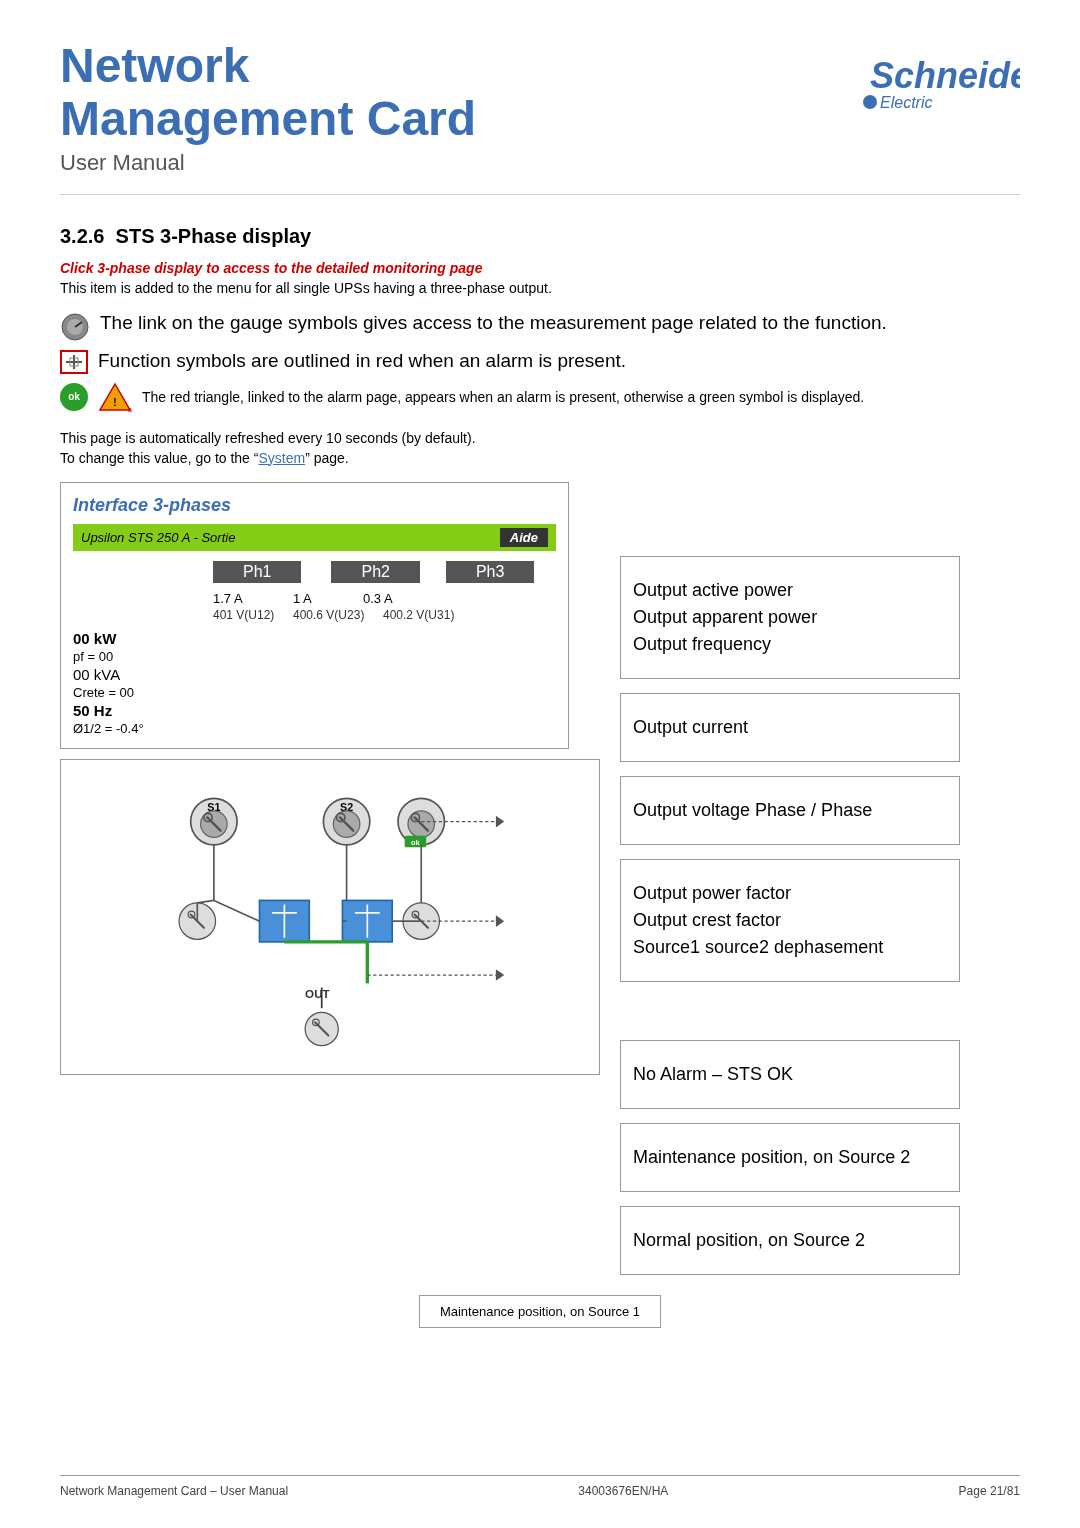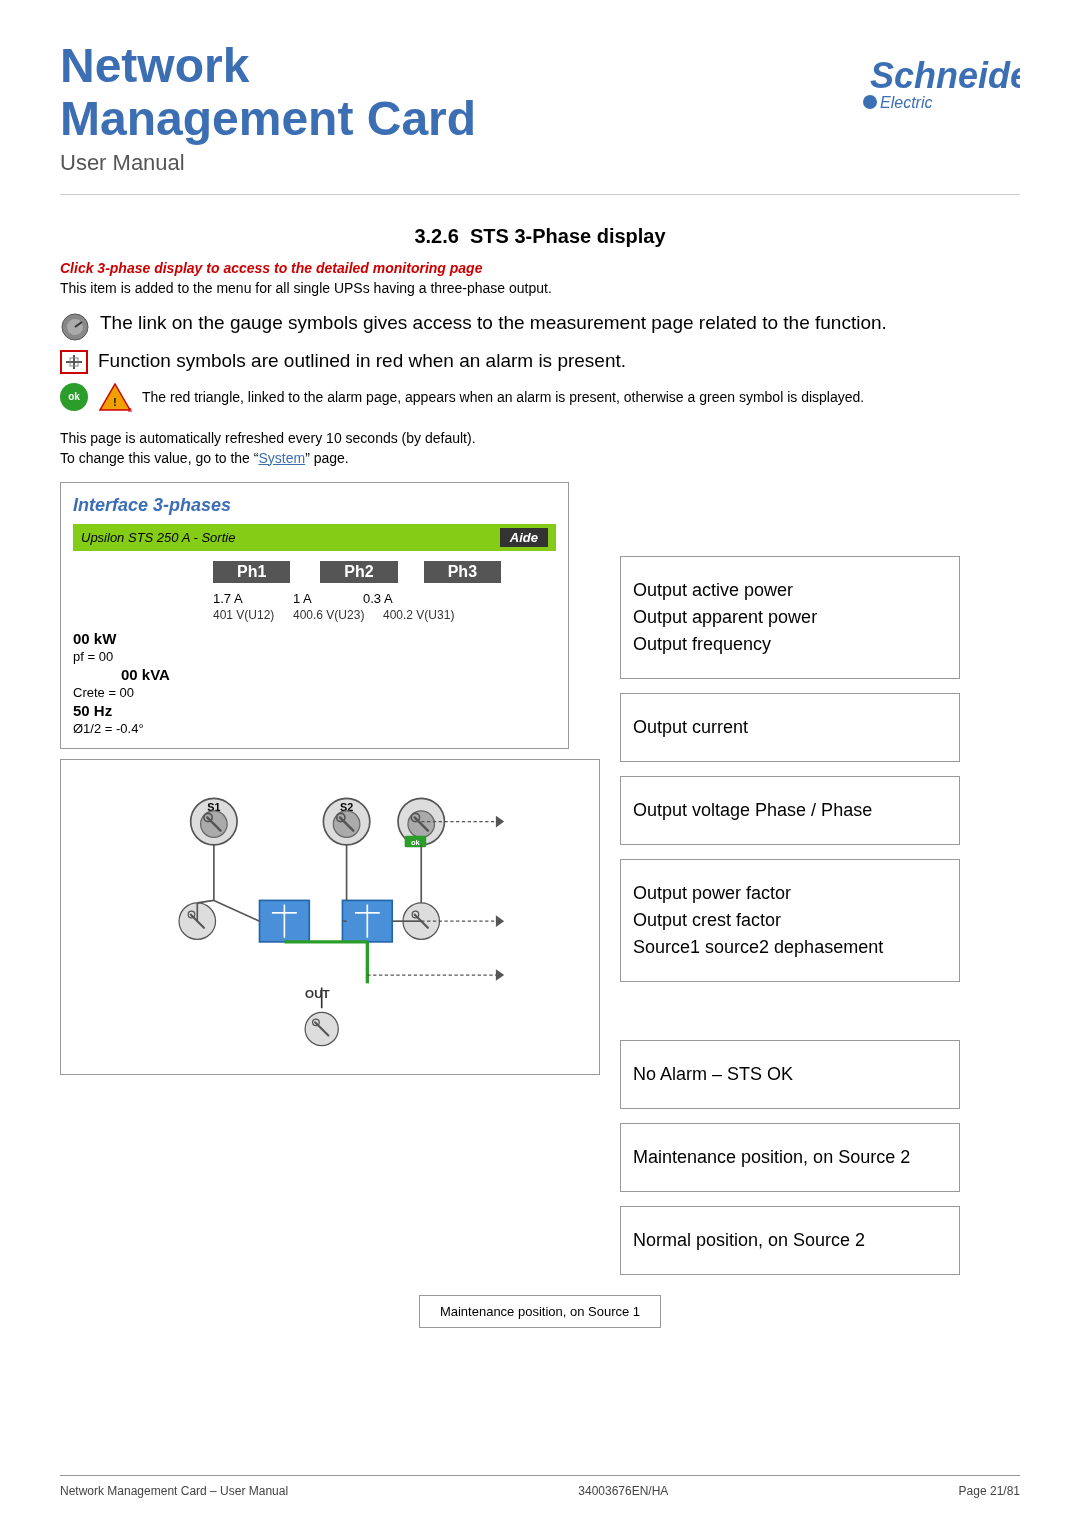--- a/index.html
+++ b/index.html
@@ -41,21 +41,20 @@
     }
     hr.divider {
       border: none;
       border-top: 1px solid #ccc;
       margin: 18px 0 30px 0;
     }
     .section-title {
       font-size: 20px;
       font-weight: bold;
       margin-bottom: 12px;
-      text-align: center;
     }
     .click-line {
       color: #c00;
       font-size: 14px;
       margin-bottom: 4px;
     }
     .click-line span {
       font-weight: bold;
       font-style: italic;
     }
@@ -125,22 +124,22 @@
       background: #333;
       color: #fff;
       padding: 2px 10px;
       font-weight: bold;
       font-size: 13px;
       margin-left: 32px;
     }
     .phase-header {
       background: #555;
       color: #fff;
-      padding: 2px 24px;
-      font-weight: bold;
+      padding: 2px 30px;
+      font-weight: normal;
       margin-bottom: 4px;
     }
     .diagram-lower {
       border: 1px solid #999;
       margin-top: 10px;
       padding: 16px;
       background: #fff;
       height: 316px;
       position: relative;
     }
@@ -284,21 +283,21 @@
         <div style="display:flex;margin-left:140px;margin-bottom:8px;font-size:12px;color:#333;">
           <span style="width:80px;">401 V​(U12)</span>
           <span style="width:90px;">400.6 V​(U23)</span>
           <span>400.2 V​(U31)</span>
         </div>
 
         <div style="font-size:15px;font-weight:bold;margin-bottom:2px;">00 kW</div>
         <div style="font-size:13px;margin-bottom:2px;display:flex;gap:30px;">
           <span>pf = 00</span>
         </div>
-        <div style="font-size:15px;font-weight:bold;margin-bottom:2px;margin-left:48px;">00 kVA</div>
+        <div style="font-size:15px;font-weight:normal;margin-bottom:2px;">00 kVA</div>
         <div style="font-size:13px;margin-bottom:2px;">Crete = 00</div>
         <div style="font-size:15px;font-weight:bold;margin-bottom:2px;">50 Hz</div>
         <div style="font-size:13px;">Ø1/2 = -0.4°</div>
       </div>
 
       <div class="diagram-lower">
         <svg width="100%" height="100%" viewBox="0 0 500 340">
 
           <circle cx="110" cy="55" r="28" fill="#ddd" stroke="#555" stroke-width="2"></circle>
           <text x="110" y="42" text-anchor="middle" font-size="13" font-weight="bold">S1</text>

